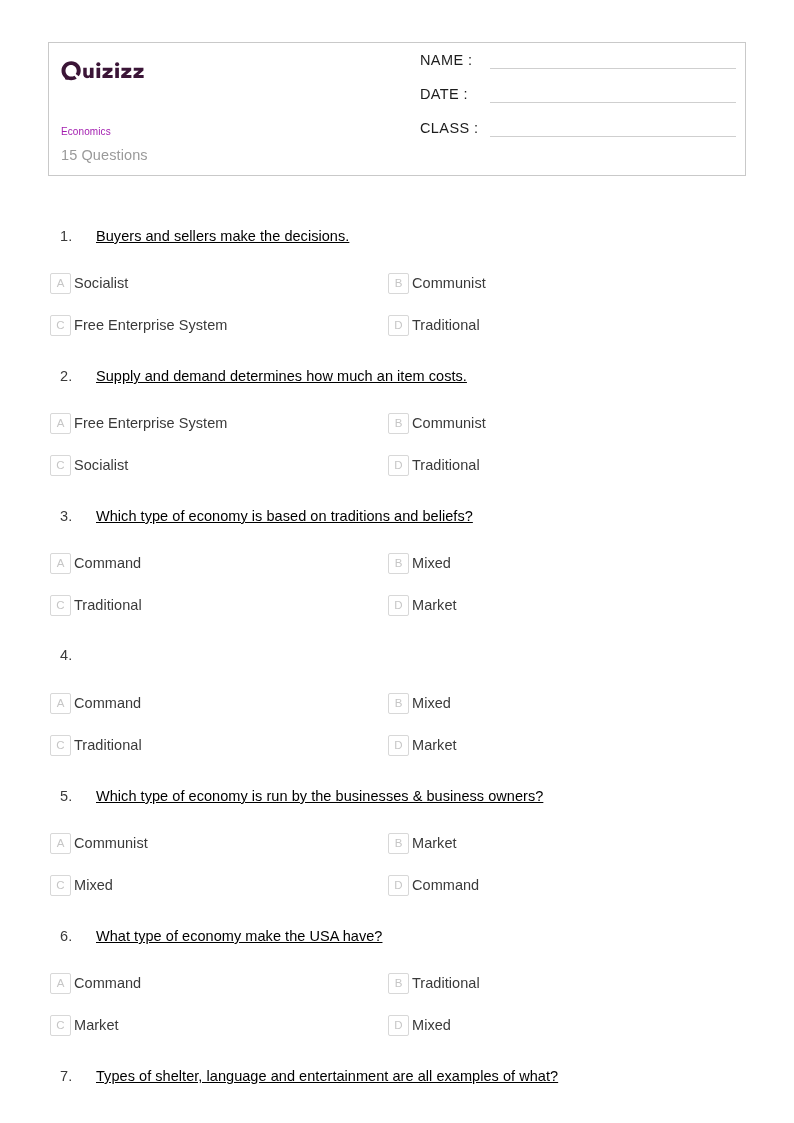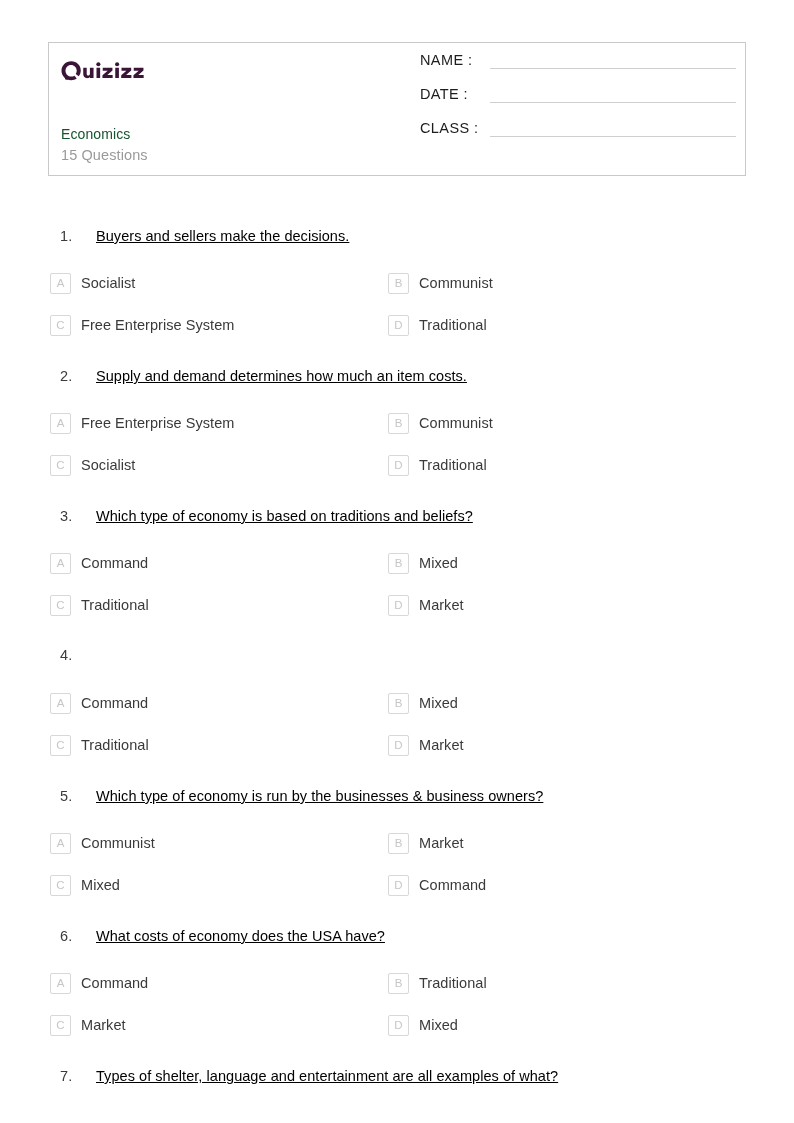--- a/index.html
+++ b/index.html
@@ -46,22 +46,22 @@
     height: 26px;
     display: flex;
     align-items: center;
   }
   .logo svg { display: block; }
 
   .quiz-title {
     position: absolute;
     left: 1px;
     top: 83px;
-    font-size: 14px;
-    color: #14532d;
+    font-size: 10px;
+    color: #a21caf;
     letter-spacing: 0.1px;
     white-space: nowrap;
   }
 
   .quiz-subtitle {
     position: absolute;
     left: 1px;
     top: 104px;
     font-size: 14.5px;
     color: #9a9a9a;
@@ -158,21 +158,21 @@
     border-radius: 2px;
     display: flex;
     align-items: center;
     justify-content: center;
     font-size: 11.5px;
     color: #c6c6c6;
     background: #ffffff;
   }
 
   .opt-text {
-    margin-left: 10px;
+    margin-left: 3px;
     font-size: 14.5px;
     color: #3a3a3a;
     letter-spacing: 0.05px;
     white-space: nowrap;
   }
 </style>
 </head>
 <body>
 
 <div class="page">
@@ -345,21 +345,21 @@
           </div>
           <div class="option">
             <span class="opt-letter">D</span>
             <span class="opt-text">Command</span>
           </div>
         </div>
       </div>
       <div class="question-block">
         <div class="question-head">
           <span class="q-number">6.</span>
-          <span class="q-text">What costs of economy does the USA have?</span>
+          <span class="q-text">What type of economy make the USA have?</span>
         </div>
         <div class="options-grid">
           <div class="option">
             <span class="opt-letter">A</span>
             <span class="opt-text">Command</span>
           </div>
           <div class="option">
             <span class="opt-letter">B</span>
             <span class="opt-text">Traditional</span>
           </div>

